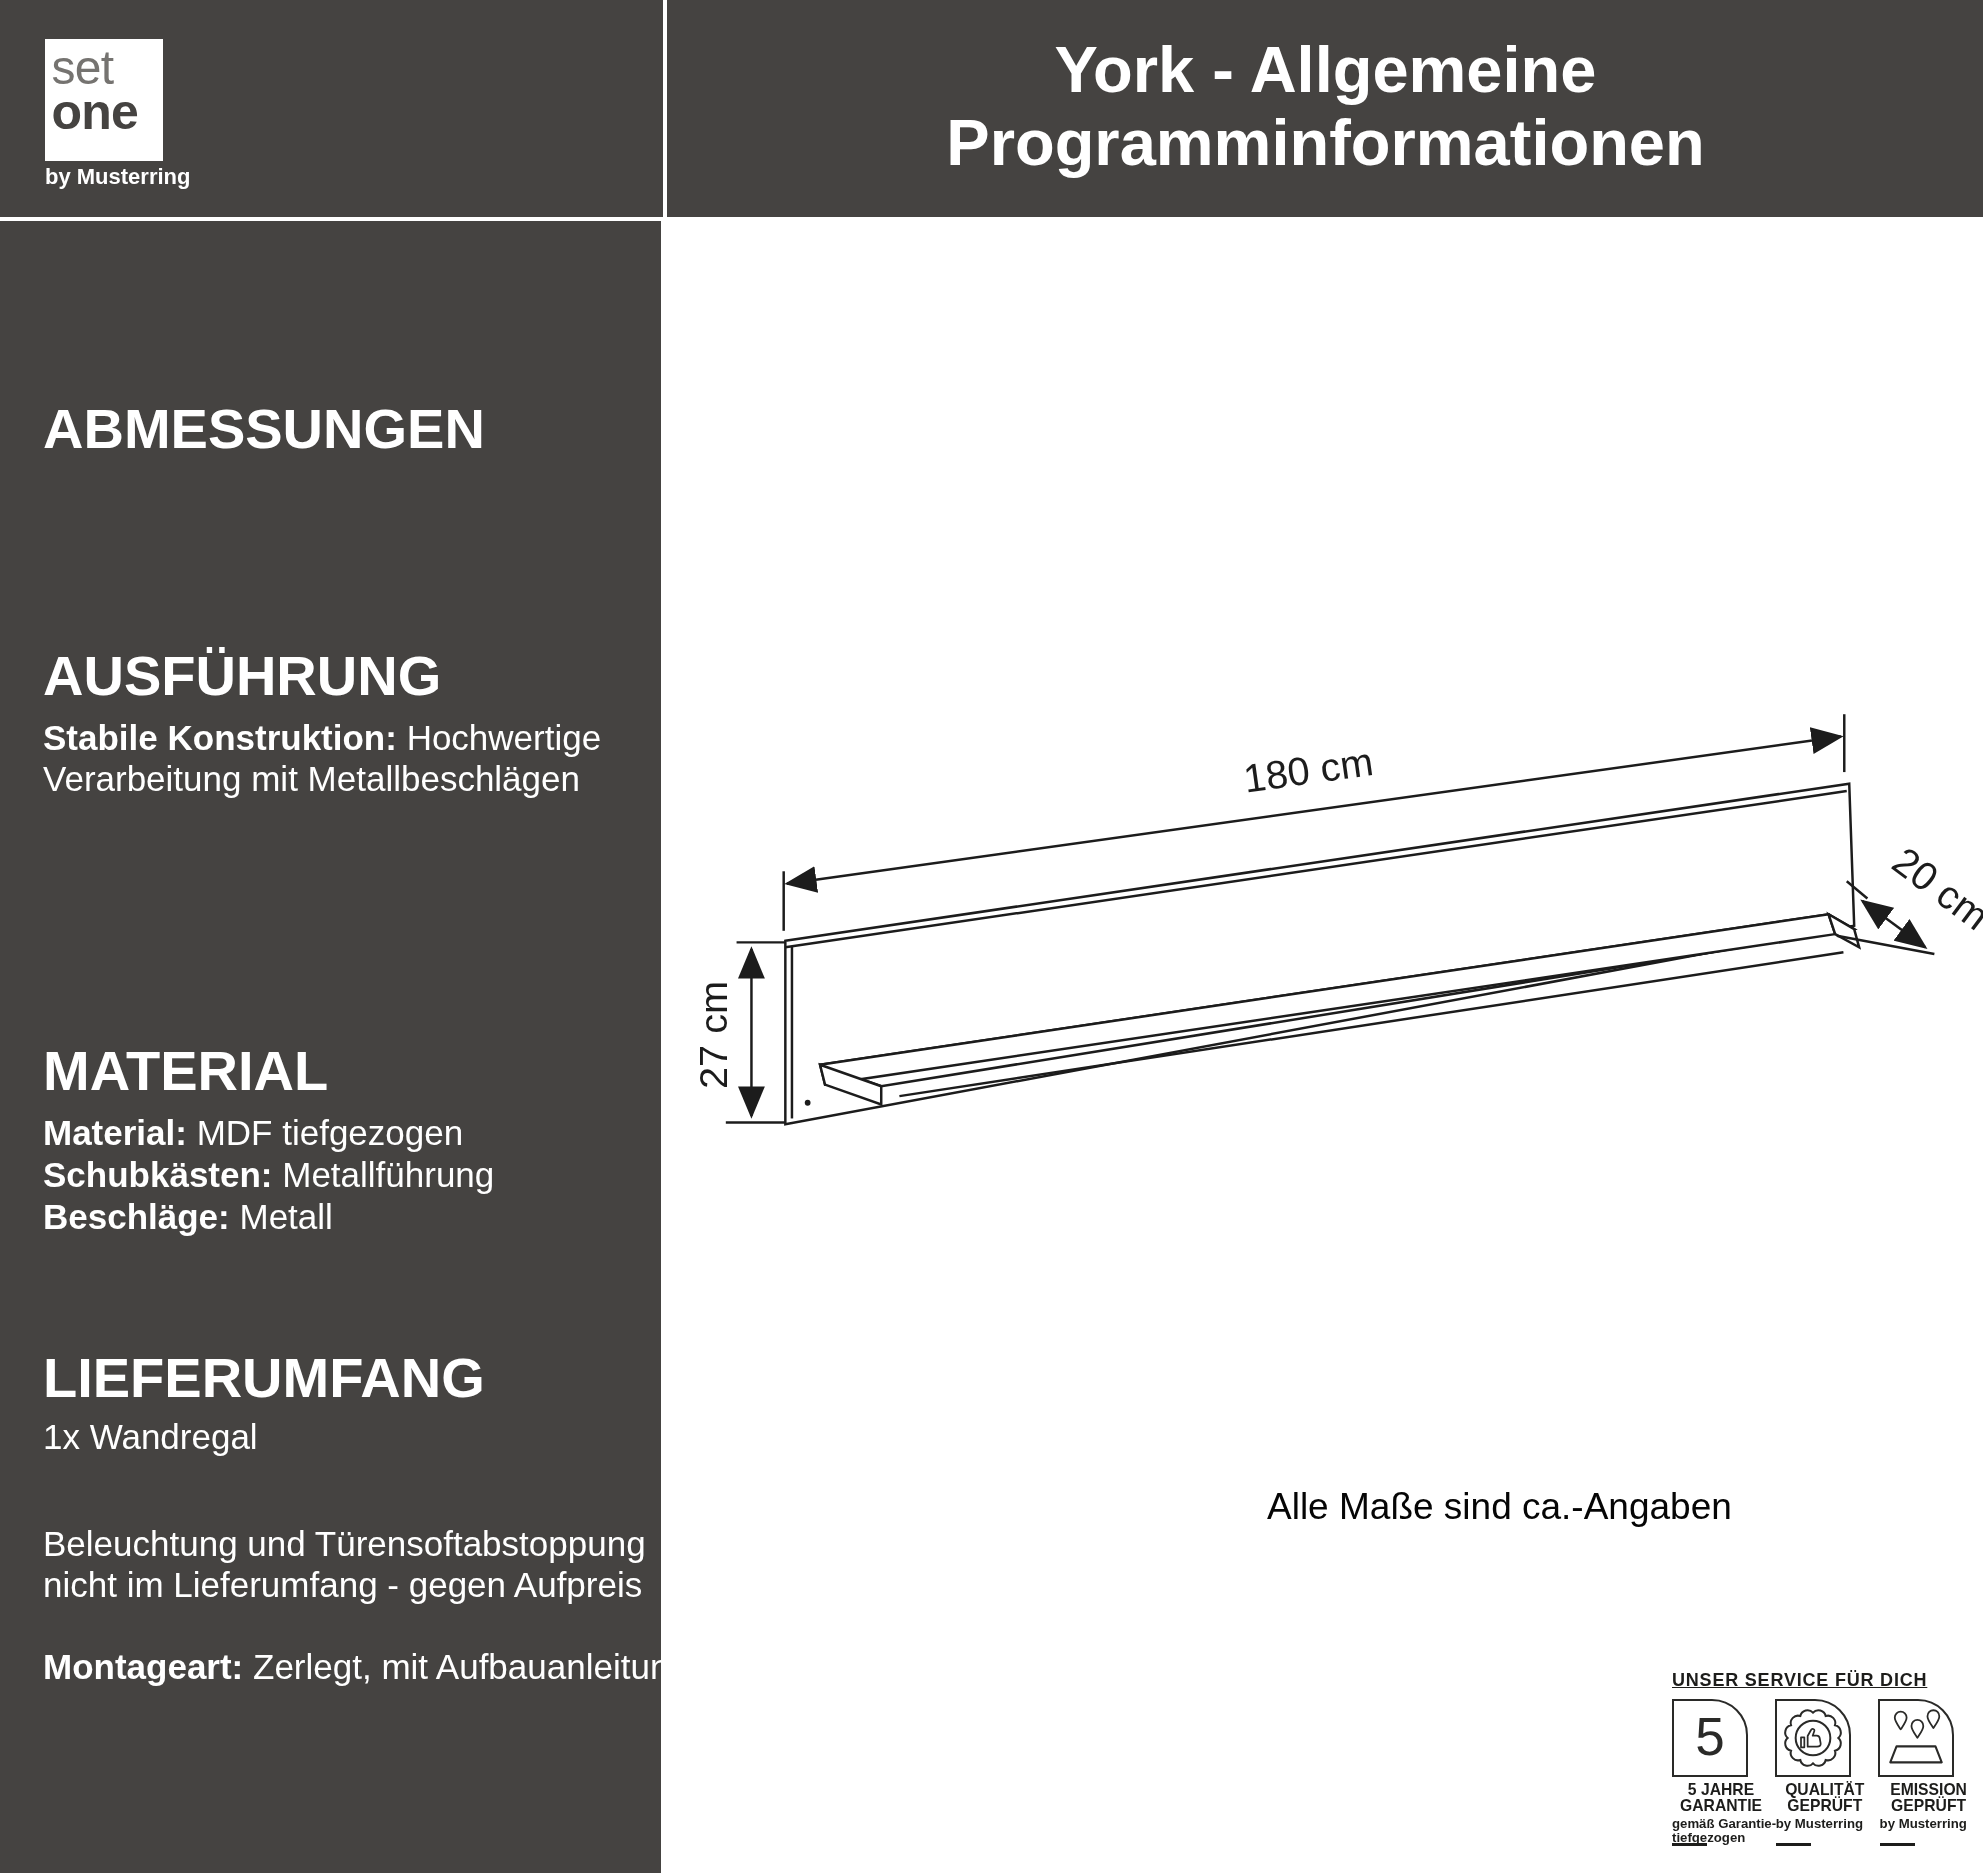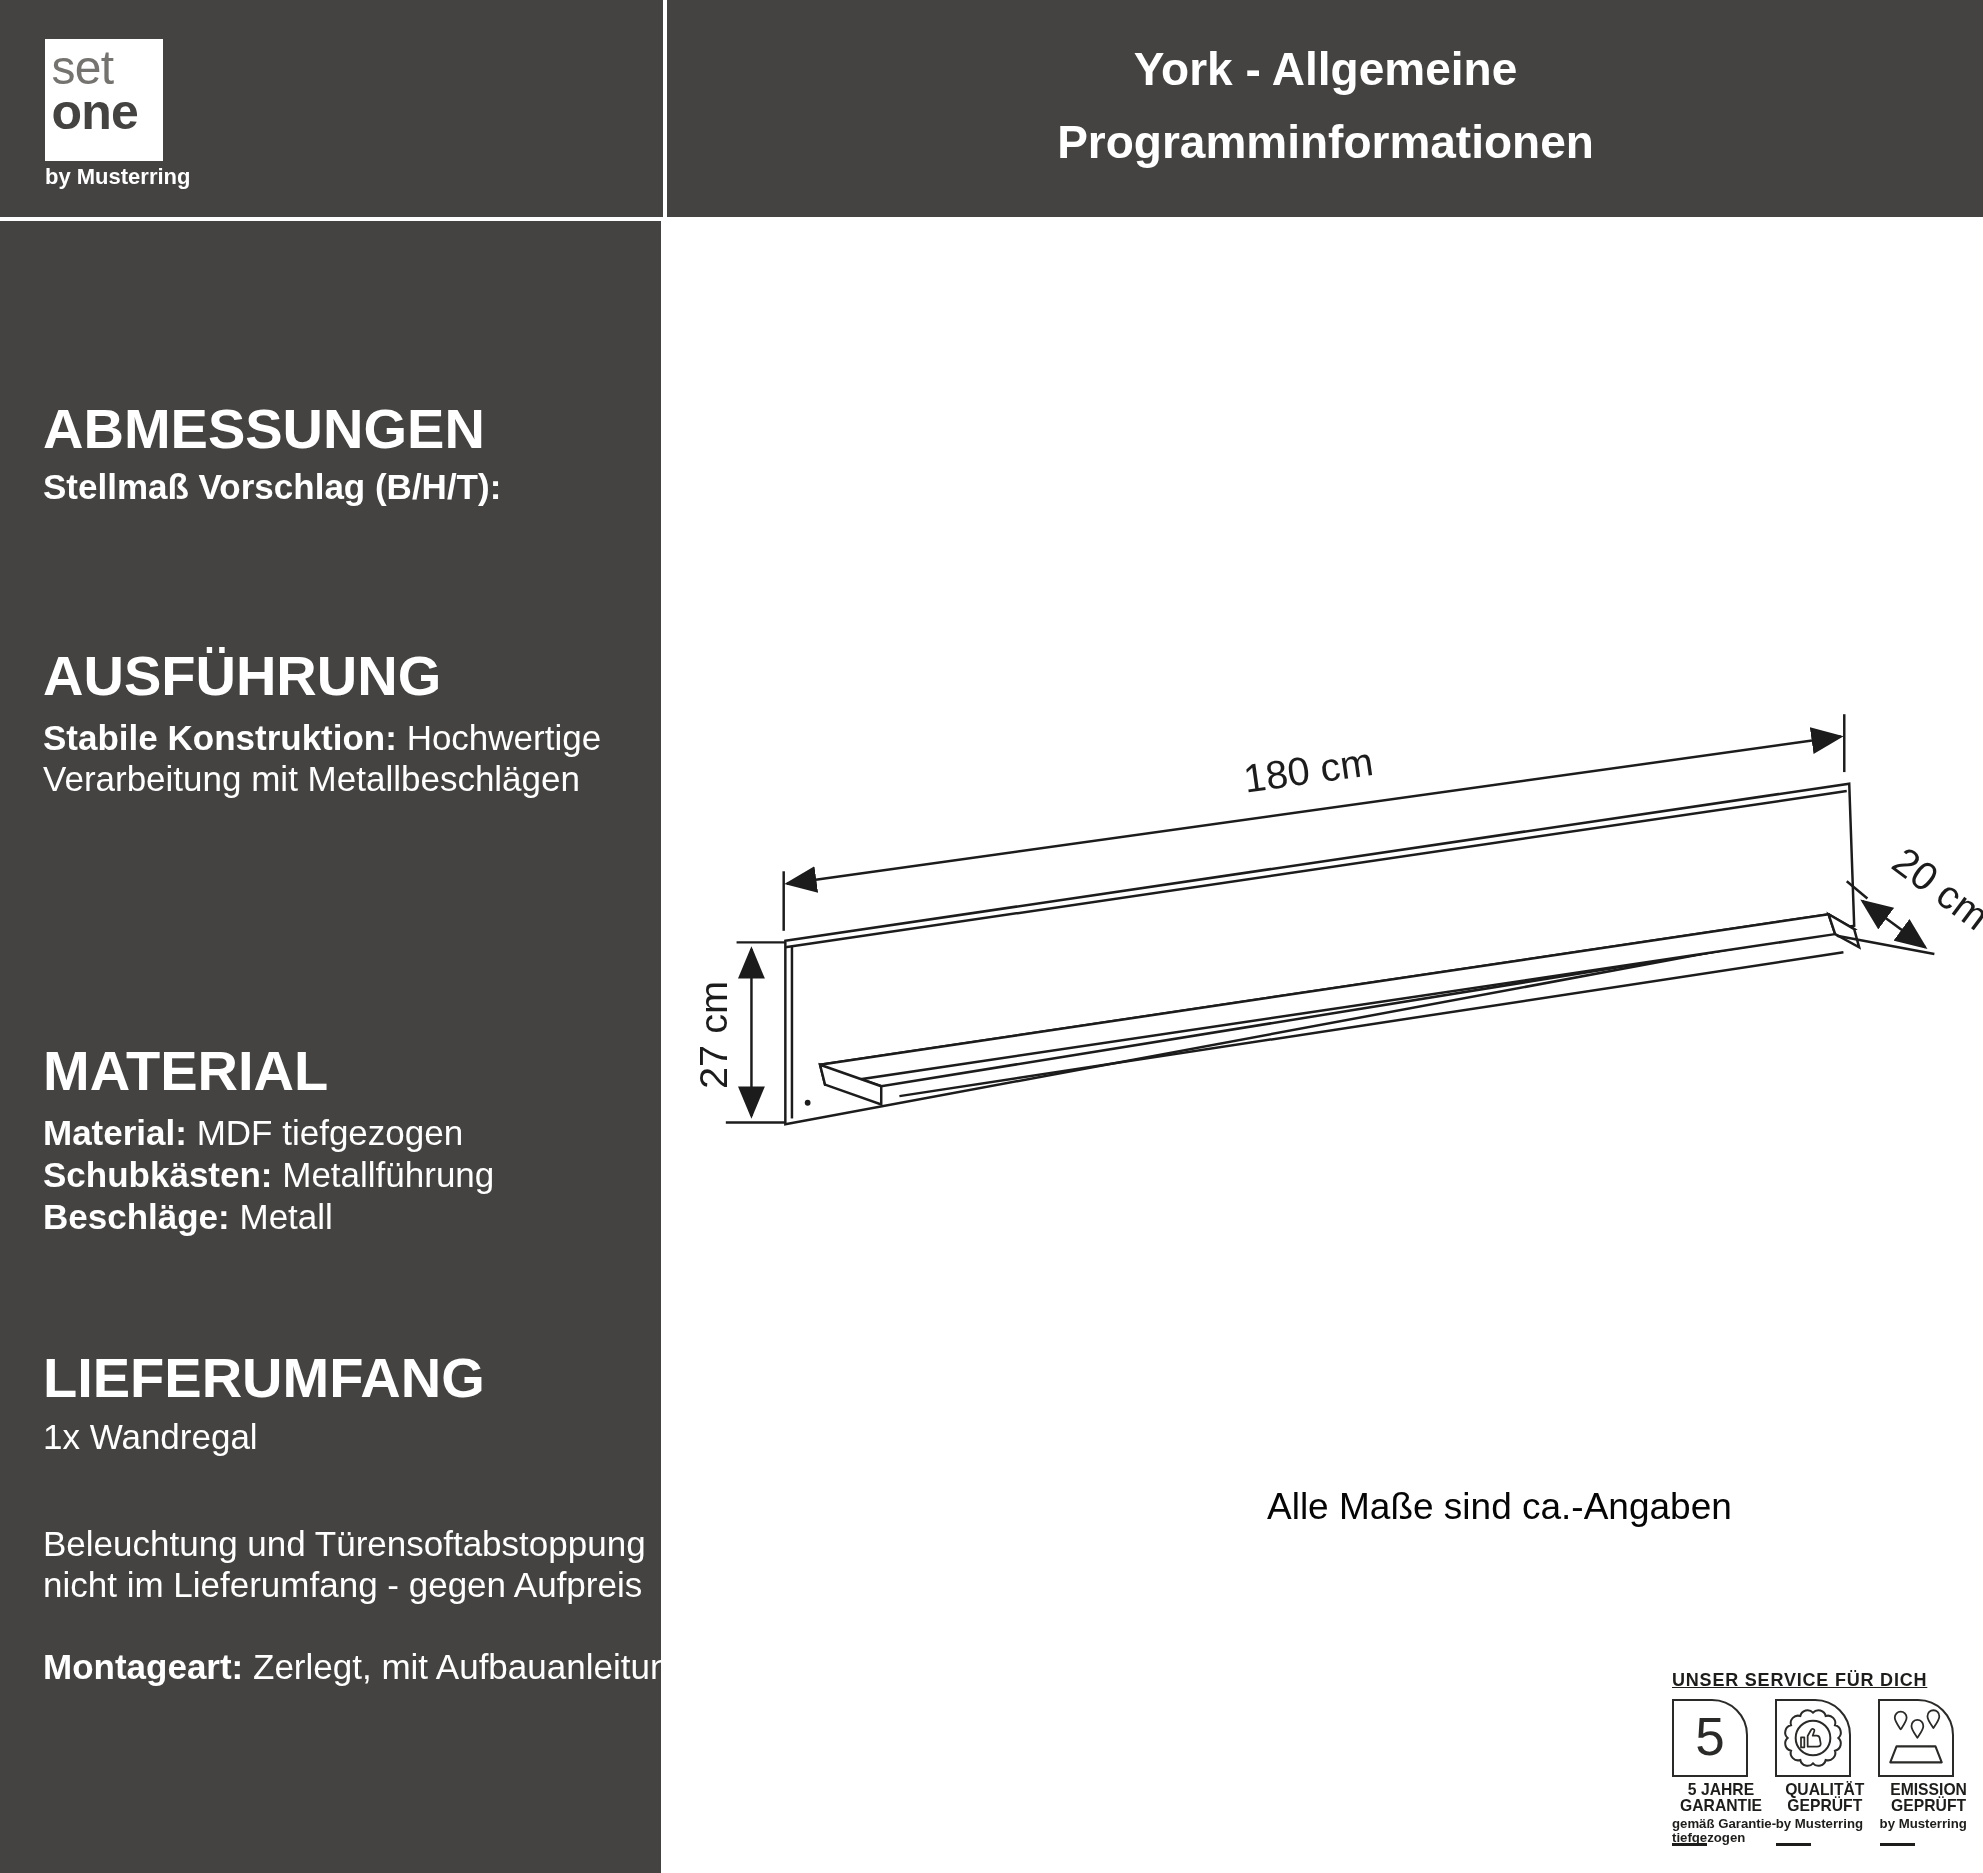--- a/index.html
+++ b/index.html
@@ -11,21 +11,21 @@
     overflow:hidden;
   }
   
   .header{position:absolute;left:0;top:0;width:1984px;height:217px;background:#454341;}
   .logo-box{position:absolute;left:45px;top:39px;width:118px;height:122px;background:#ffffff;padding:0;}
   .logo-set{display:block;margin:8.3px 0 0 6.6px;font-size:48px;line-height:41px;font-weight:400;color:#757370;letter-spacing:-0.8px;}
   .logo-one{display:block;margin:0 0 0 6.6px;font-size:50px;line-height:48px;font-weight:bold;color:#454341;letter-spacing:-0.8px;}
   .logo-byline{position:absolute;left:45px;top:164px;font-size:22px;font-weight:bold;color:#ffffff;}
   .header-divider{position:absolute;left:663px;top:0;width:4.1px;height:217px;background:#ffffff;}
   .title-wrap{position:absolute;left:667px;top:0;width:1317px;height:217px;display:flex;flex-direction:column;align-items:center;justify-content:flex-start;padding-top:33px;box-sizing:border-box;}
-  .title-line{font-size:46px;line-height:73px;font-weight:bold;color:#ffffff;white-space:nowrap;}
+  .title-line{font-size:65px;line-height:73px;font-weight:bold;color:#ffffff;white-space:nowrap;}
   
   .sidebar{position:absolute;left:0;top:221px;width:661px;height:1653px;background:#454341;color:#ffffff;}
   .side-abs{position:absolute;left:43px;right:5px;}
   .side-heading{font-size:56px;line-height:58px;font-weight:bold;white-space:nowrap;}
   .side-body{font-size:35px;white-space:nowrap;}
   .b{font-weight:bold;}
   
   .drawing-svg{position:absolute;left:0;top:0;width:1984px;height:1874px;pointer-events:none;}
   .dim-label{font-family:"Liberation Sans",sans-serif;font-size:48px;fill:#1c1c1c;}
   
@@ -56,21 +56,20 @@
   <div class="title-wrap">
     <div class="title-line">York - Allgemeine</div>
     <div class="title-line">Programminformationen</div>
   </div>
 </div>
 
 <div class="sidebar">
 
   <div class="side-abs side-heading" style="top:179px">ABMESSUNGEN</div>
   <div class="side-abs side-body" style="top:245px;line-height:42px">
-    <div><span class="b">Stellmaß Vorschlag (B/H/T):</span></div>
   </div>
 
   <div class="side-abs side-heading" style="top:426px">AUSFÜHRUNG</div>
   <div class="side-abs side-body" style="top:496px;line-height:41px">
     <div><span class="b">Stabile Konstruktion:</span><span> Hochwertige</span></div>
     <div>Verarbeitung mit Metallbeschlägen</div>
   </div>
 
   <div class="side-abs side-heading" style="top:821px">MATERIAL</div>
   <div class="side-abs side-body" style="top:891px;line-height:42px">

